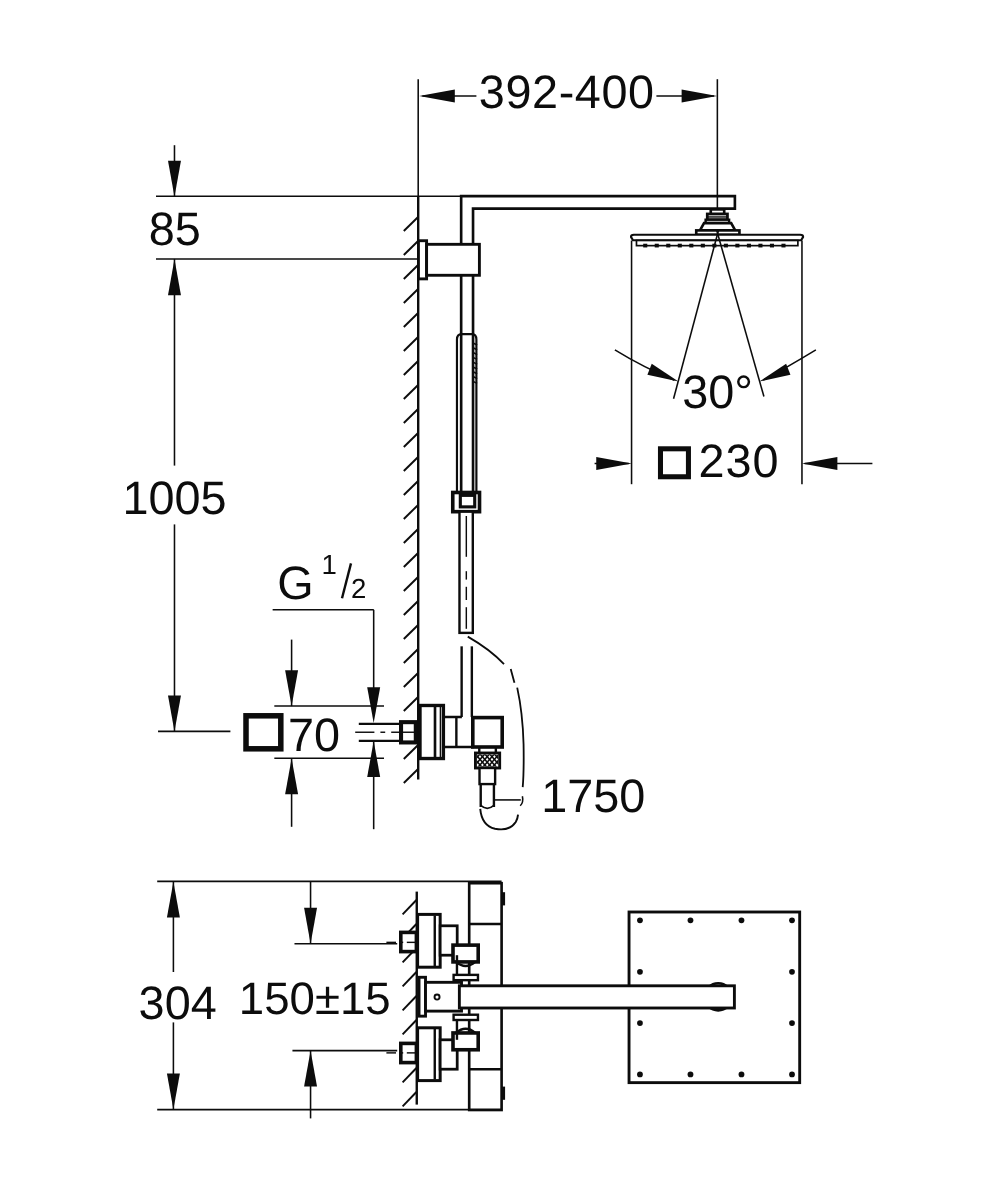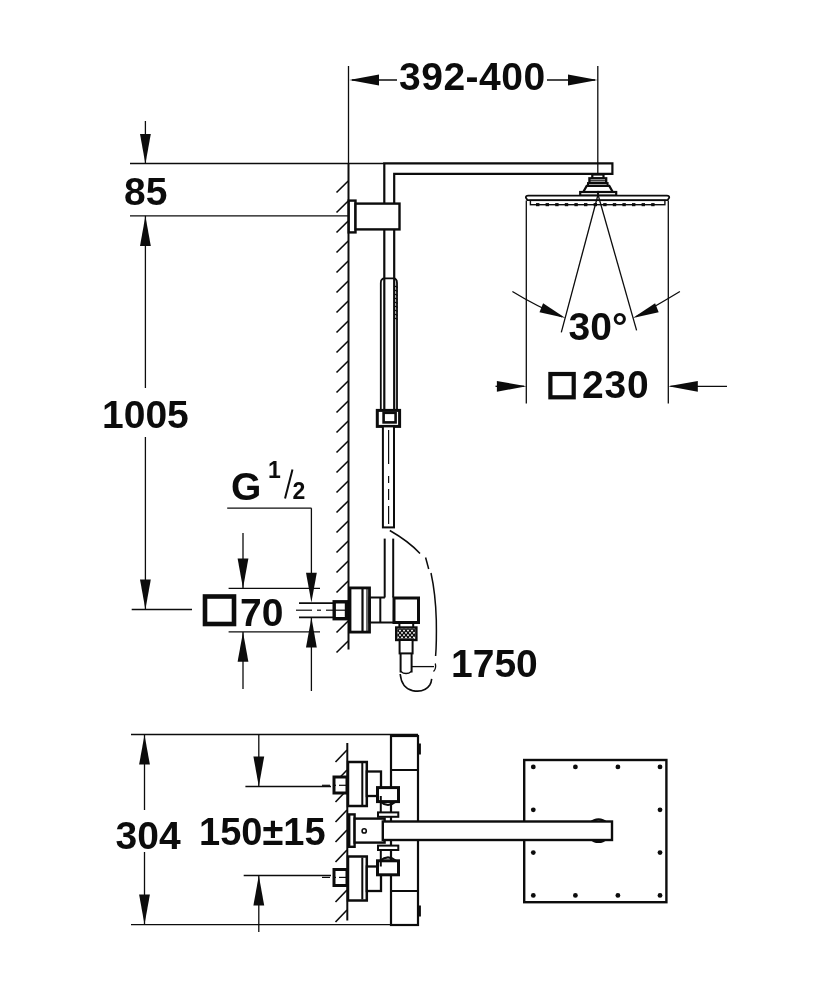--- a/index.html
+++ b/index.html
@@ -1,16 +1,16 @@
 <!DOCTYPE html>
 <html><head>
 <meta charset="utf-8">
 <style>
   html,body{margin:0;padding:0;background:#fff;}
-  .wrap{width:833px;height:1000px;position:relative;overflow:hidden;font-weight:bold;}
+  .wrap{width:833px;height:1000px;position:relative;overflow:hidden;}
   text{font-family:"Liberation Sans",sans-serif;fill:#0c0c0c;}
 </style>
 </head>
 <body>
 <div class="wrap">
 <svg width="833" height="1000" viewBox="0 0 833 1000">
 <rect x="0" y="0" width="833" height="1000" fill="#ffffff"></rect>
 
 <g stroke="#0c0c0c" stroke-width="1.6">
 <line x1="348.2" y1="181" x2="336.5" y2="192.5"></line>

